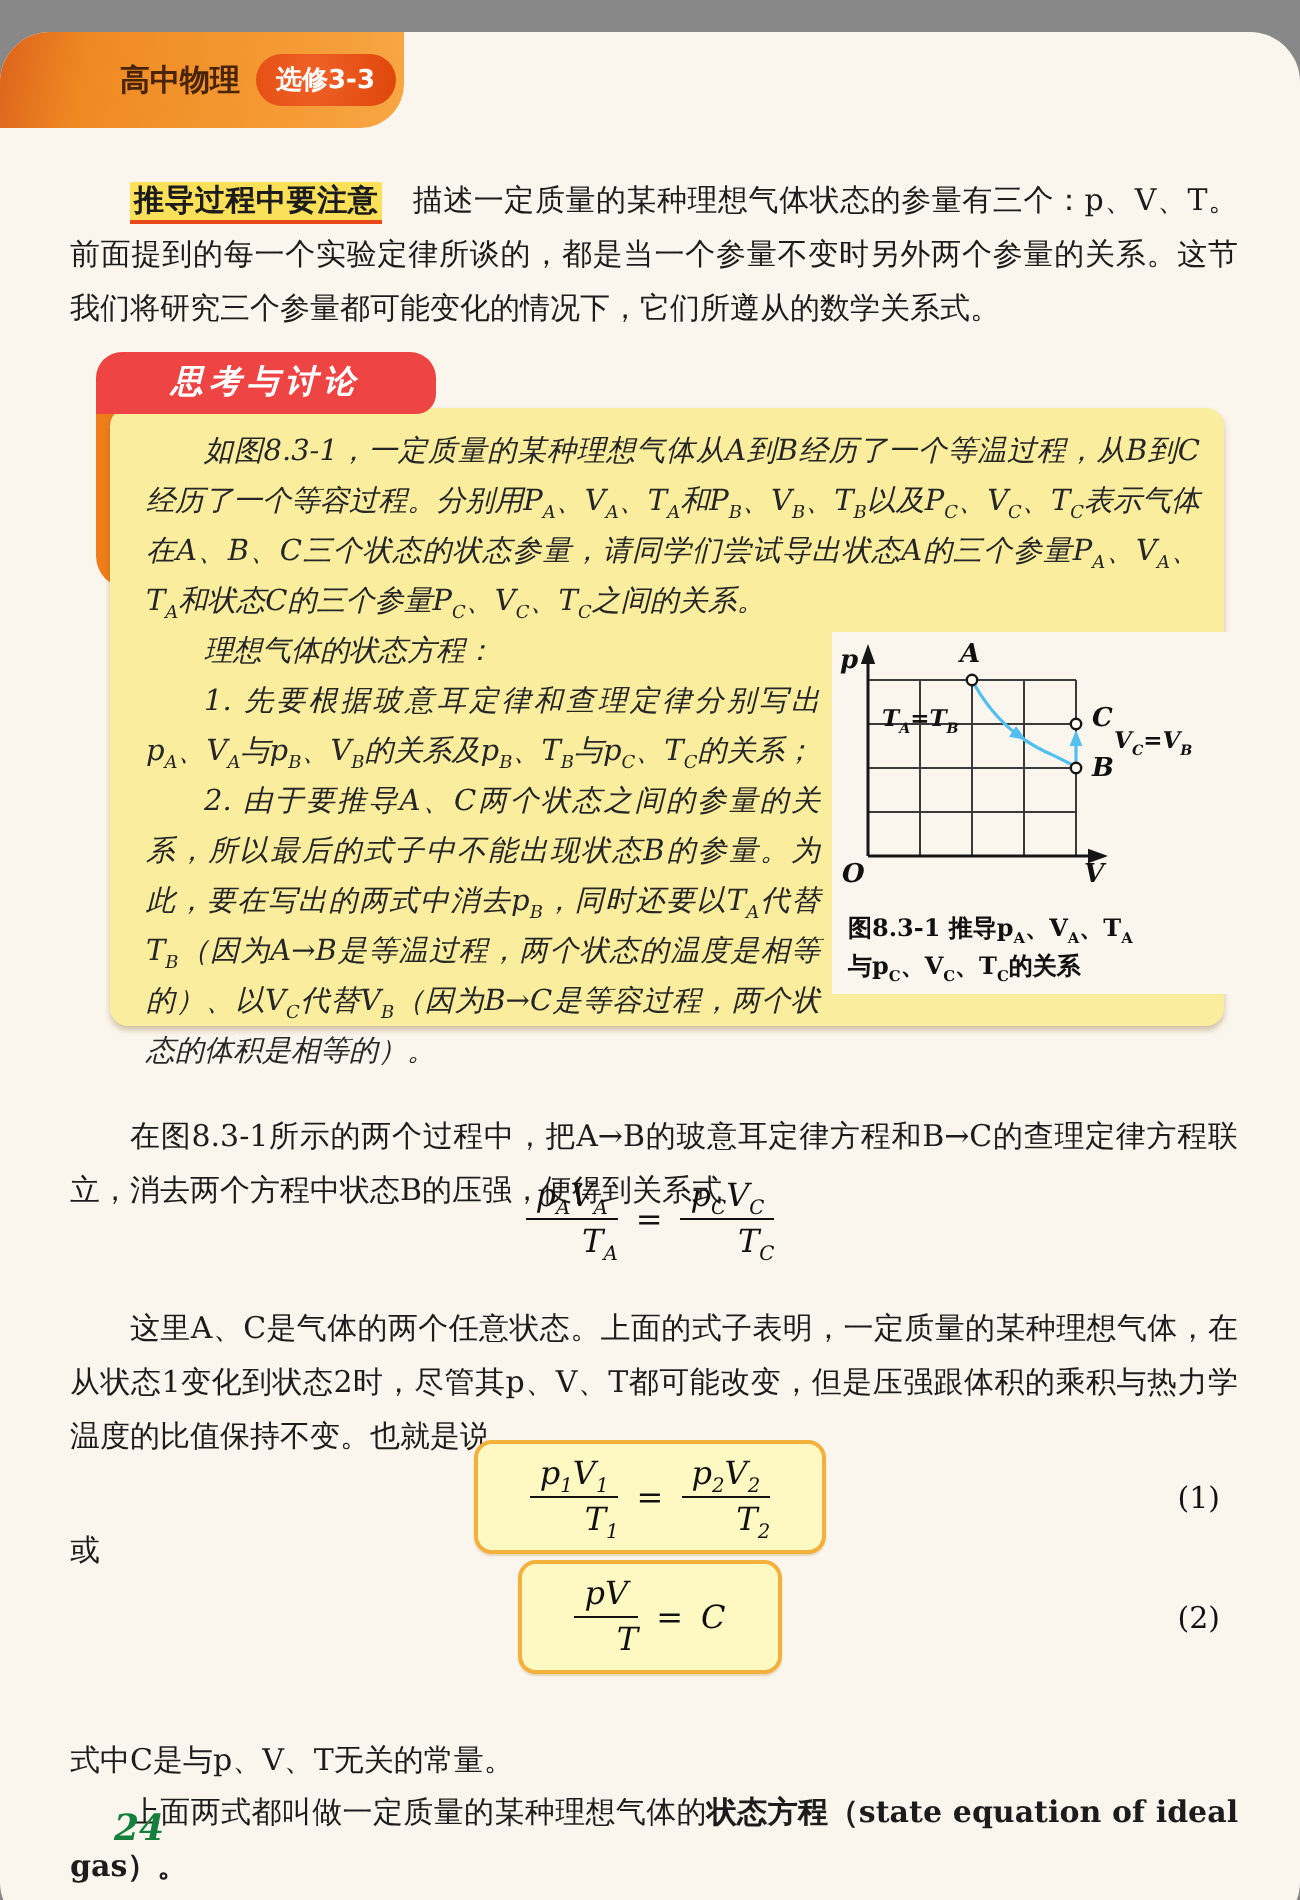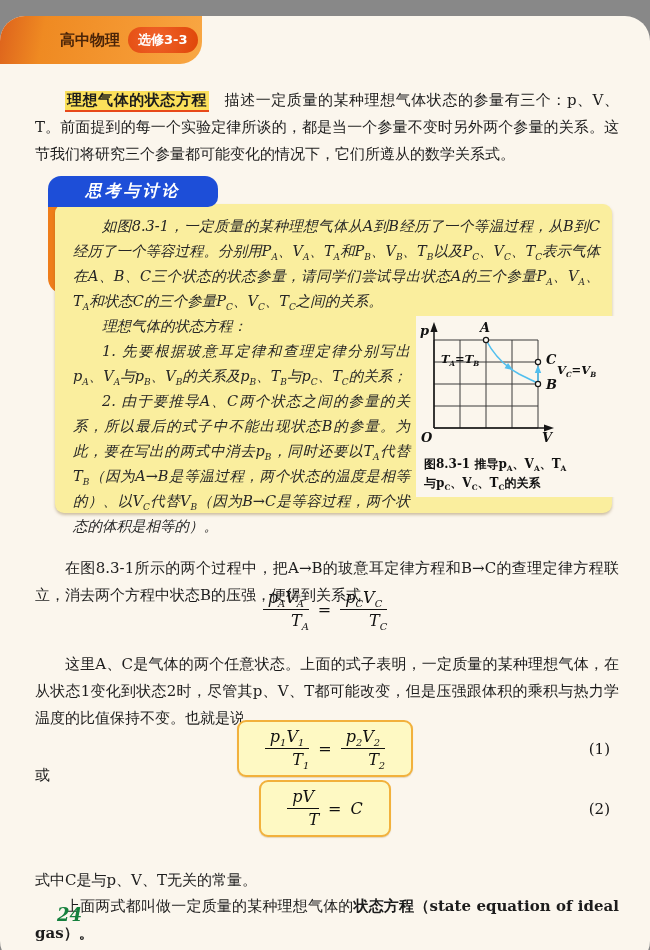--- a/index.html
+++ b/index.html
@@ -39,21 +39,21 @@
   .think-box{position:absolute;left:48px;top:160px;width:564px;height:337px;}
   .tb-strip{position:absolute;left:0;top:6px;width:18px;height:112px;
     background:#ef7d1a;border-radius:12px 0 0 16px;}
   .tb-body{
     position:absolute;left:7px;top:28px;width:557px;height:309px;
     background:#faee9e;border-radius:9px;box-shadow:0 2px 3px rgba(120,90,30,.35);
     box-sizing:border-box;padding:10px 12px 0 18px;
   }
   .tb-tab{
     position:absolute;left:0;top:0;width:170px;height:31px;
-    background:#1d4ed8;border-radius:13px 13px 10px 0;
+    background:#ef4444;border-radius:13px 13px 10px 0;
     display:flex;align-items:center;justify-content:center;
   }
   .tb-title{color:#fff;font-weight:bold;font-style:italic;font-size:16px;
     letter-spacing:3px;font-family:"DejaVu Serif","Liberation Serif",serif;}
   .tb-body p{
     margin:0;font-size:14.5px;line-height:25px;text-align:justify;
     font-style:italic;color:#262626;
   }
   .tb-body p.indent{text-indent:2em;}
   sub{font-size:.62em;line-height:0;}
@@ -114,21 +114,21 @@
 </head>
 <body>
 
 <div class="page">
 
   <div class="banner">
     <span class="banner-title">高中物理</span>
     <span class="banner-badge">选修3-3</span>
   </div>
 
-  <p class="intro"><span class="lead-term">理想气体的状态方程</span><span>　描述一定质量的某种理想气体状态的参量有三个：p、V、T。前面提到的每一个实验定律所谈的，都是当一个参量不变时另外两个参量的关系。这节我们将研究三个参量都可能变化的情况下，它们所遵从的数学关系式。</span></p>
+  <p class="intro"><span class="lead-term">推导过程中要注意</span><span>　描述一定质量的某种理想气体状态的参量有三个：p、V、T。前面提到的每一个实验定律所谈的，都是当一个参量不变时另外两个参量的关系。这节我们将研究三个参量都可能变化的情况下，它们所遵从的数学关系式。</span></p>
 
   <div class="think-box">
     <div class="tb-strip"></div>
     <div class="tb-body">
       <p class="indent">如图8.3-1，一定质量的某种理想气体从A到B经历了一个等温过程，从B到C经历了一个等容过程。分别用P<sub>A</sub>、V<sub>A</sub>、T<sub>A</sub>和P<sub>B</sub>、V<sub>B</sub>、T<sub>B</sub>以及P<sub>C</sub>、V<sub>C</sub>、T<sub>C</sub>表示气体在A、B、C三个状态的状态参量，请同学们尝试导出状态A的三个参量P<sub>A</sub>、V<sub>A</sub>、T<sub>A</sub>和状态C的三个参量P<sub>C</sub>、V<sub>C</sub>、T<sub>C</sub>之间的关系。</p>
 
       <div class="figure">
         <div class="plot">
           <svg width="190" height="132" viewBox="0 0 190 132">
 

